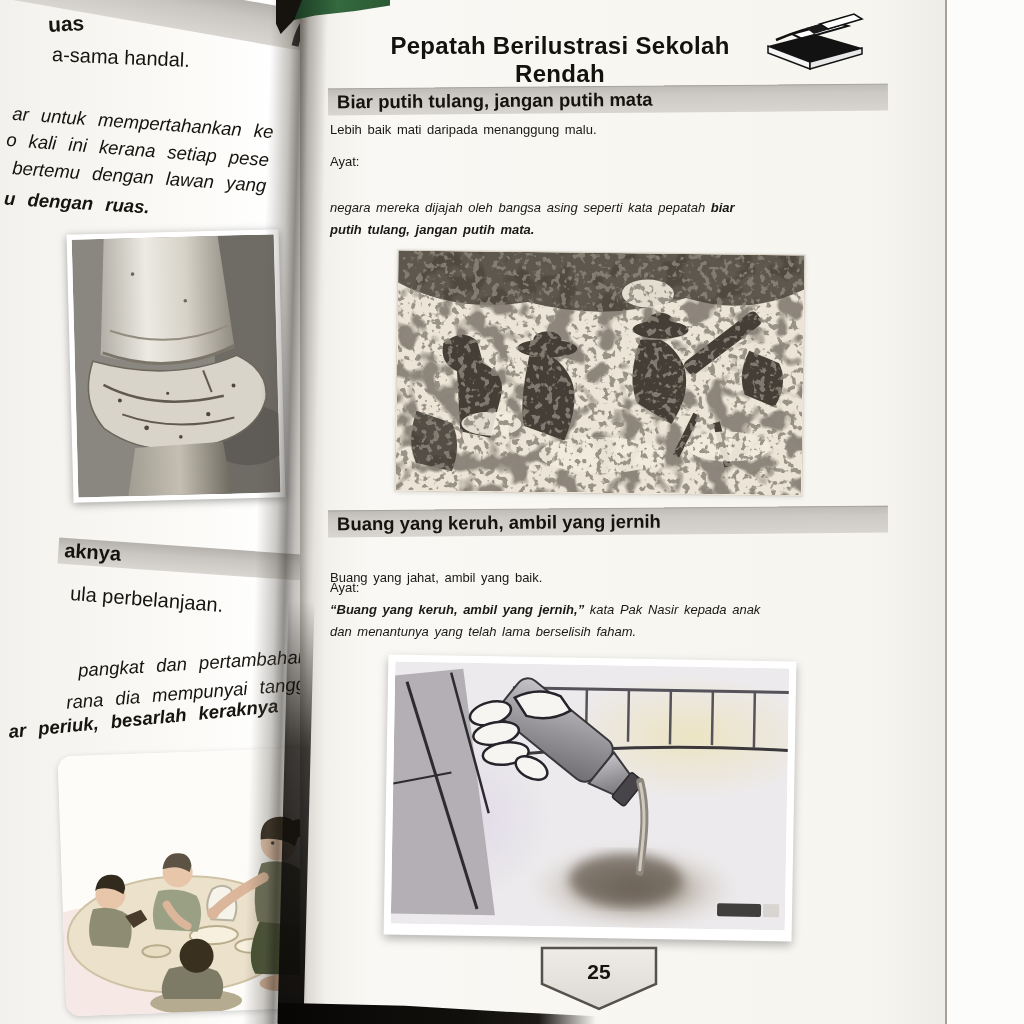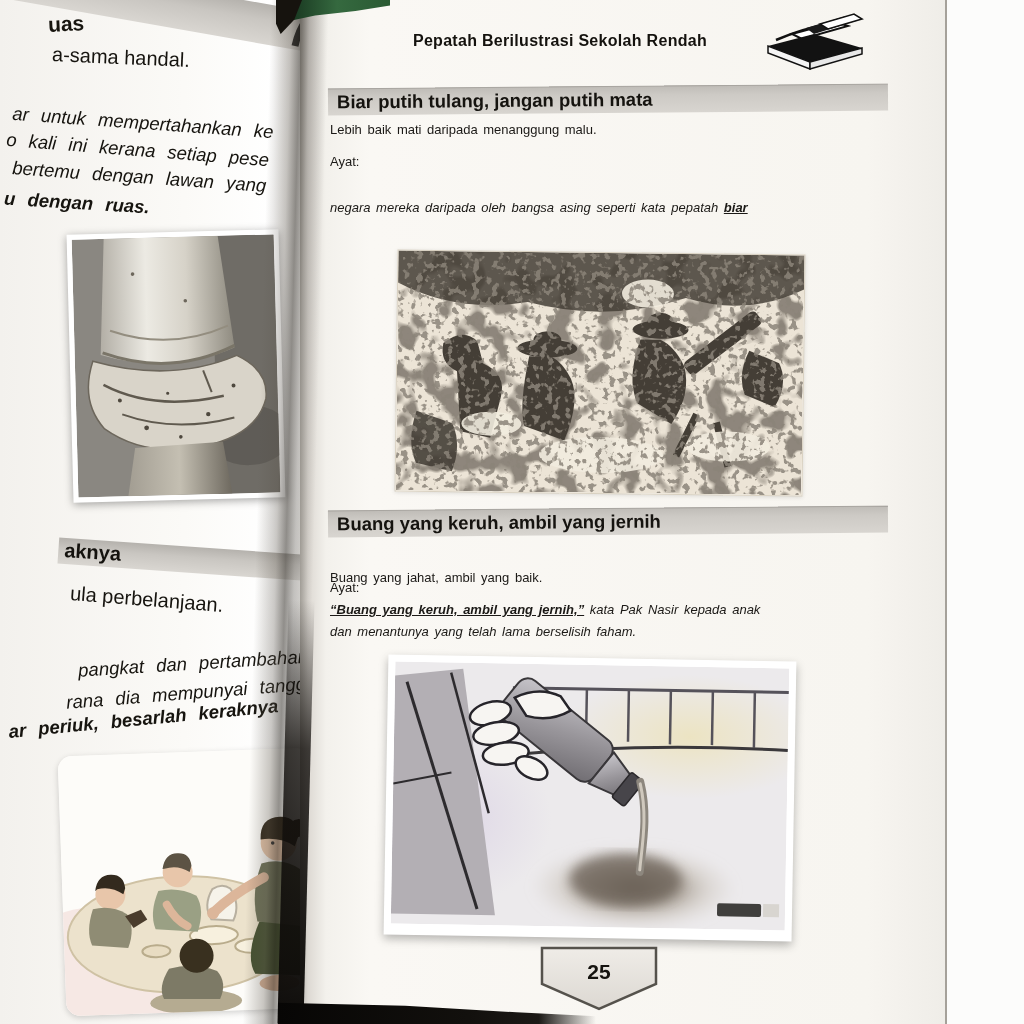--- a/index.html
+++ b/index.html
@@ -29,29 +29,29 @@
   #lp-p2-2{left:8px;top:708px;transform:rotate(-5.5deg);font-weight:bold;}
   #lp-illu{position:absolute;left:62px;top:752px;width:252px;height:260px;border-radius:14px;
     overflow:hidden;transform:rotate(-2deg);background:#fdfcf9;box-shadow:0 2px 6px rgba(0,0,0,.18);}
   #lp-swoosh{position:absolute;left:290px;top:4px;z-index:2;}
 
   
   #right-page{position:absolute;left:300px;top:0;width:645px;height:1024px;z-index:2;
     border-right:2px solid #a5a19a;
     background:linear-gradient(90deg,#b9b5ae 0px,#ddd9d3 8px,#f3f1ec 26px,#faf8f4 70px,#f7f5f0 88%,#efede8 100%);}
   #rp-title{position:absolute;left:70px;top:32px;width:380px;text-align:center;
-    font-size:16px;font-weight:bold;letter-spacing:.3px;color:#14120e;}
+    font-size:24px;font-weight:bold;letter-spacing:.3px;color:#14120e;}
   #rp-books{position:absolute;left:462px;top:12px;}
   .rp-bar{position:absolute;left:28px;width:560px;height:27px;transform:rotate(-.5deg);
     background:linear-gradient(180deg,#bebbb6 0%,#cdcac5 35%,#d8d5d0 100%);
     box-shadow:inset 0 1px 0 #a8a5a0;}
   .rp-bar span{display:block;padding:3px 0 0 9px;font-size:18.5px;font-weight:bold;color:#15130f;}
   #rp-bar1{top:86px;} #rp-bar2{top:508px;}
   .line{position:absolute;left:30px;white-space:nowrap;font-size:13px;color:#1b1916;word-spacing:2px;}
-  .it{font-style:italic;} .b{font-weight:bold;text-decoration:underline;}
+  .it{font-style:italic;} .b{font-weight:bold;}
   #rp-m1{top:122px;} #rp-a1{top:154px;}
   #rp-e1-0{top:178px;} #rp-e1-1{top:200px;} #rp-e1-2{top:222px;}
   #rp-m2{top:570px;} #rp-a2{top:580px;}
   #rp-e2-0{top:602px;} #rp-e2-1{top:624px;}
   #rp-war{position:absolute;left:96px;top:252px;width:406px;height:240px;transform:rotate(.7deg);
     border:1px solid #d9d1c1;box-shadow:0 1px 4px rgba(0,0,0,.12);}
   #rp-pour{position:absolute;left:86px;top:658px;width:394px;background:#fff;padding:7px;
     transform:rotate(1deg);box-shadow:0 4px 10px rgba(0,0,0,.28);}
   #rp-tab{position:absolute;left:240px;top:946px;width:118px;height:66px;}
 
@@ -184,21 +184,22 @@
       <path d="M6 34 L52 22 L100 36 L48 50 Z" fill="#121212"></path>
       <path d="M6 34 L6 41 L48 57 L48 50 Z" fill="#f5f5f5" stroke="#121212" stroke-width="1.5"></path>
       <path d="M48 50 L100 36 L100 42 L48 57 Z" fill="#e8e8e8" stroke="#121212" stroke-width="1.5"></path>
     </svg>
 
     <div id="rp-bar1" class="rp-bar">
       <span>Biar putih tulang, jangan putih mata</span>
     </div>
     <div id="rp-m1" class="line">Lebih baik mati daripada menanggung malu.</div>
     <div id="rp-a1" class="line">Ayat:</div>
-    <div id="rp-e1-1" class="line it"><span>negara mereka daripada oleh bangsa asing seperti kata pepatah </span><span class="b">biar</span></div>
+    <div id="rp-e1-1" class="line it"><span>negara mereka dijajah oleh bangsa asing seperti kata pepatah </span><span class="b">biar</span></div>
+    <div id="rp-e1-2" class="line it"><span></span><span class="b">putih tulang, jangan putih mata.</span></div>
 
     <div id="rp-war">
       <svg width="406" height="240" viewBox="0 0 406 240">
         <defs>
           <filter id="coarse" x="0" y="0" width="100%" height="100%">
             <feTurbulence type="fractalNoise" baseFrequency="0.045" numOctaves="2" seed="4"></feTurbulence>
             <feColorMatrix type="matrix" values="0 0 0 0 0.27  0 0 0 0 0.24  0 0 0 0 0.20  0 0 0 8 -4.0"></feColorMatrix>
           </filter>
           <filter id="fine" x="0" y="0" width="100%" height="100%">
             <feTurbulence type="fractalNoise" baseFrequency="0.16" numOctaves="3" seed="9"></feTurbulence>

